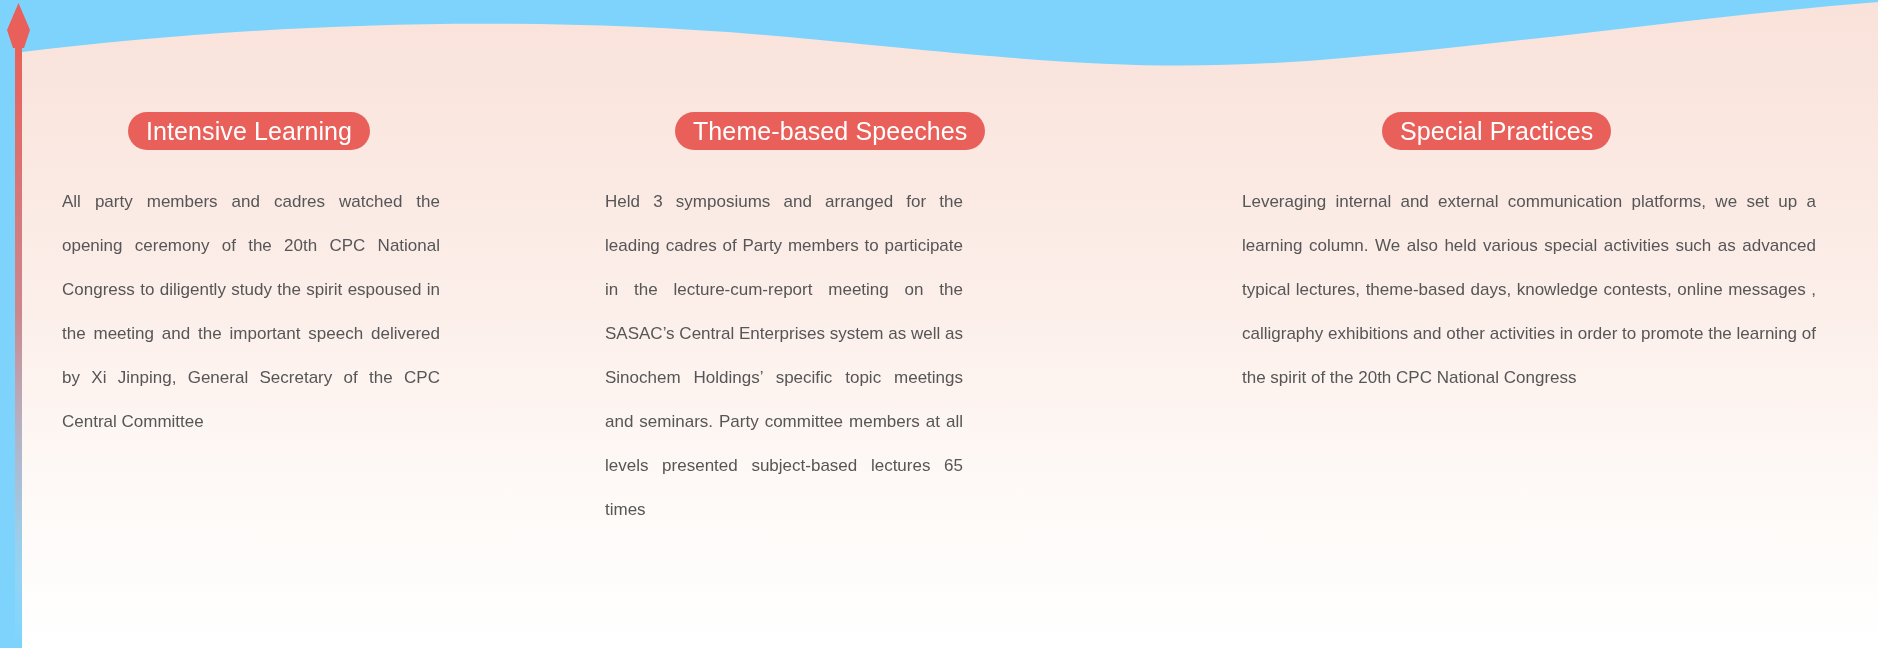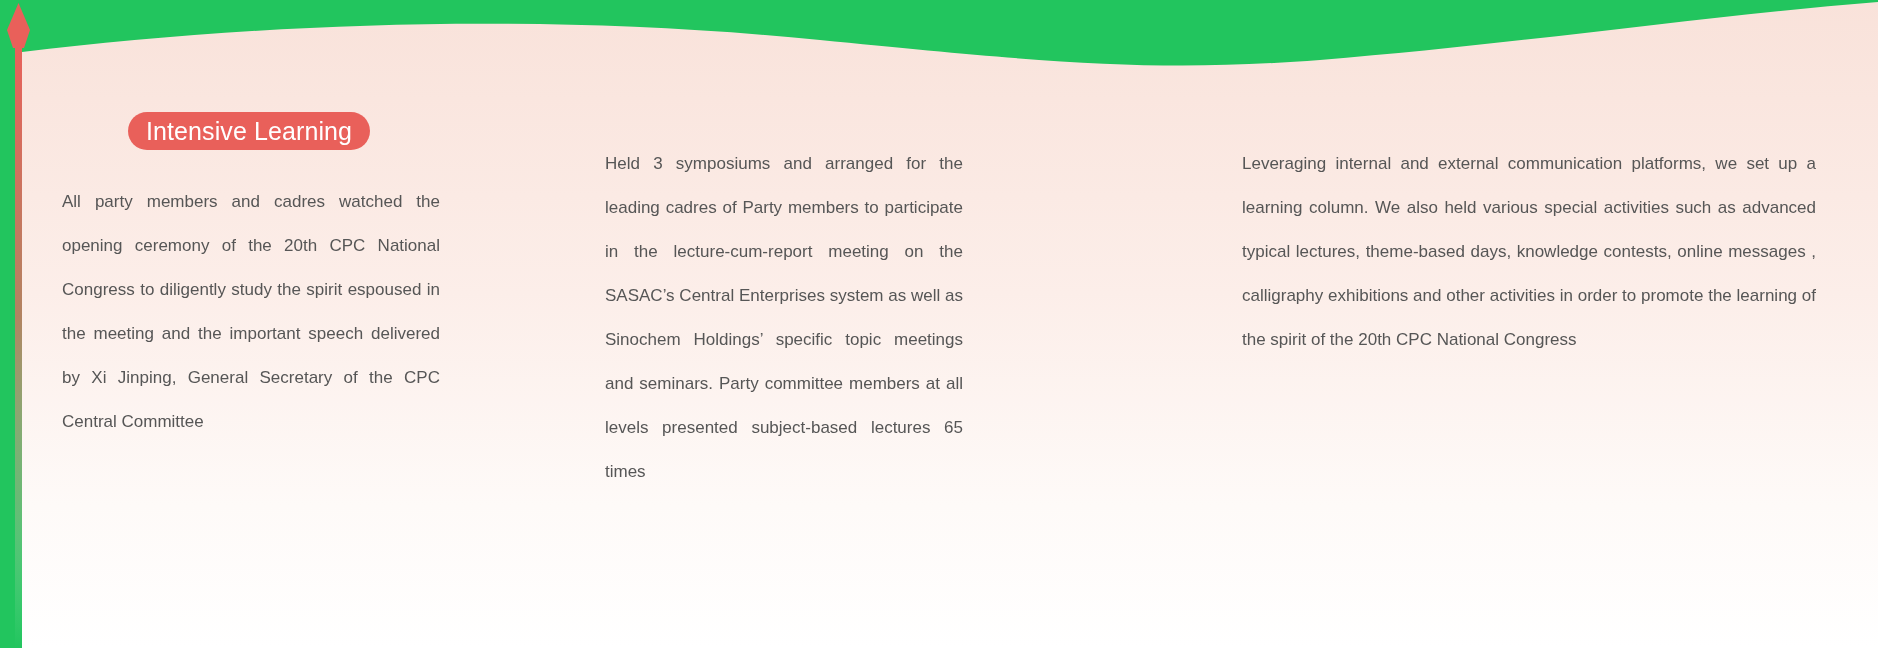--- a/index.html
+++ b/index.html
@@ -13,21 +13,21 @@
     position: relative;
     overflow: hidden;
     font-family: "Liberation Sans", sans-serif;
   }
 
   #stage {
     position: absolute;
     left: 0; top: 0;
     width: 1878px;
     height: 648px;
-    background: #22c55e;
+    background: #7dd3fc;
     overflow: hidden;
   }
 
   
   #wave-bg {
     position: absolute;
     left: 0; top: 0;
     width: 1878px;
     height: 648px;
     pointer-events: none;
@@ -132,25 +132,31 @@
     <div class="column col-1">
       <div class="badge-row b1">
         <span class="badge">Intensive Learning</span>
       </div>
       <div class="body-text">
         <p>All party members and cadres watched the opening ceremony of the 20th CPC National Congress to diligently study the spirit espoused in the meeting and the important speech delivered by Xi Jinping, General Secretary of the CPC Central Committee</p>
       </div>
     </div>
 
     <div class="column col-2">
+      <div class="badge-row b2">
+        <span class="badge">Theme-based Speeches</span>
+      </div>
       <div class="body-text">
         <p>Held 3 symposiums and arranged for the leading cadres of Party members to participate in the lecture-cum-report meeting on the SASAC’s Central Enterprises system as well as Sinochem Holdings’ specific topic meetings and seminars. Party committee members at all levels presented subject-based lectures 65 times</p>
       </div>
     </div>
 
     <div class="column col-3">
+      <div class="badge-row b3">
+        <span class="badge">Special Practices</span>
+      </div>
       <div class="body-text">
         <p>Leveraging internal and external communication platforms, we set up a learning column. We also held various special activities such as advanced typical lectures, theme-based days, knowledge contests, online messages , calligraphy exhibitions and other activities in order to promote the learning of the spirit of the 20th CPC National Congress</p>
       </div>
     </div>
 
   </div>
 </div>
 
 </body></html>

